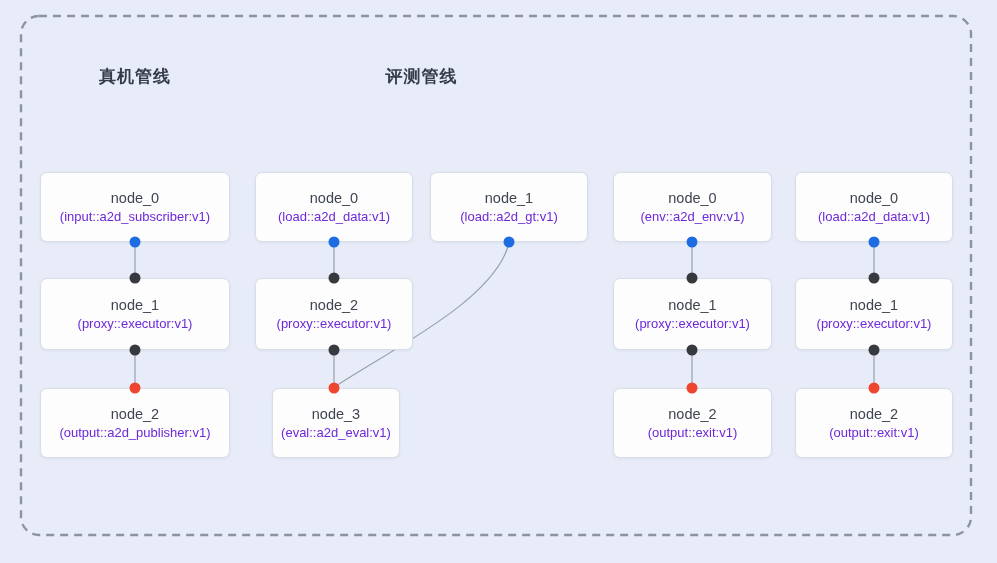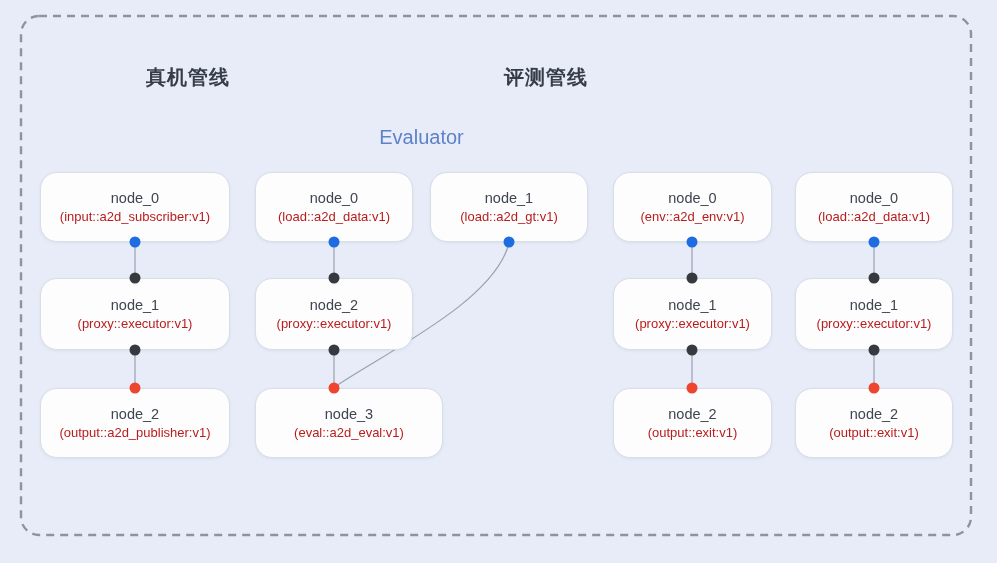--- a/index.html
+++ b/index.html
@@ -19,59 +19,59 @@
     position: absolute;
     left: 0; top: 0;
     width: 997px; height: 563px;
     z-index: 1;
   }
   .col-title-zh {
     position: absolute;
     top: 64px;
     height: 26px;
     line-height: 26px;
-    text-align: right;
-    font-size: 20px;
+    text-align: center;
+    font-size: 17px;
     font-weight: 700;
     color: #373d48;
     z-index: 2;
     letter-spacing: 1px;
   }
   .col-title-en {
     position: absolute;
     top: 124px;
     height: 26px;
     line-height: 26px;
     text-align: center;
     font-size: 20px;
     font-weight: 400;
     color: #5e82c8;
     z-index: 2;
   }
   .node {
     position: absolute;
     background: #fdfdfe;
     border: 1px solid #d9dde6;
-    border-radius: 17px;
+    border-radius: 7px;
     box-shadow: 0 1px 3px rgba(60, 70, 110, 0.07);
     display: flex;
     flex-direction: column;
     align-items: center;
     justify-content: center;
     gap: 5px;
     z-index: 2;
   }
   .node-title {
     font-size: 14.5px;
     color: #3f4550;
     line-height: 1;
   }
   .node-type {
     font-size: 13px;
-    color: #b91c1c;
+    color: #6d28d9;
     line-height: 1;
     white-space: nowrap;
   }
   .dot {
     position: absolute;
     width: 11px;
     height: 11px;
     border-radius: 50%;
     transform: translate(-50%, -50%);
     z-index: 3;
@@ -100,21 +100,20 @@
     <line x1="692" y1="242" x2="692" y2="278" stroke="#9aa1ae" stroke-width="1.2"></line>
     <line x1="692" y1="350" x2="692" y2="388" stroke="#9aa1ae" stroke-width="1.2"></line>
 
     <line x1="874" y1="242" x2="874" y2="278" stroke="#9aa1ae" stroke-width="1.2"></line>
     <line x1="874" y1="350" x2="874" y2="388" stroke="#9aa1ae" stroke-width="1.2"></line>
   </svg>
 
   <div class="col-title-zh" style="left:40px;width:190px">真机管线</div>
 
   <div class="col-title-zh" style="left:255px;width:333px">评测管线</div>
-  <div class="col-title-en" style="left:255px;width:333px">Evaluator</div>
 
 
 
   <div class="node" style="left:40px;top:172px;width:190px;height:70px">
     <div class="node-title">node_0</div>
     <div class="node-type">(input::a2d_subscriber:v1)</div>
   </div>
   <div class="node" style="left:40px;top:278px;width:190px;height:72px">
     <div class="node-title">node_1</div>
     <div class="node-type">(proxy::executor:v1)</div>
@@ -129,21 +128,21 @@
     <div class="node-type">(load::a2d_data:v1)</div>
   </div>
   <div class="node" style="left:430px;top:172px;width:158px;height:70px">
     <div class="node-title">node_1</div>
     <div class="node-type">(load::a2d_gt:v1)</div>
   </div>
   <div class="node" style="left:255px;top:278px;width:158px;height:72px">
     <div class="node-title">node_2</div>
     <div class="node-type">(proxy::executor:v1)</div>
   </div>
-  <div class="node" style="left:255px;top:388px;width:188px;height:70px">
+  <div class="node" style="left:272px;top:388px;width:128px;height:70px">
     <div class="node-title">node_3</div>
     <div class="node-type">(eval::a2d_eval:v1)</div>
   </div>
 
   <div class="node" style="left:613px;top:172px;width:159px;height:70px">
     <div class="node-title">node_0</div>
     <div class="node-type">(env::a2d_env:v1)</div>
   </div>
   <div class="node" style="left:613px;top:278px;width:159px;height:72px">
     <div class="node-title">node_1</div>

